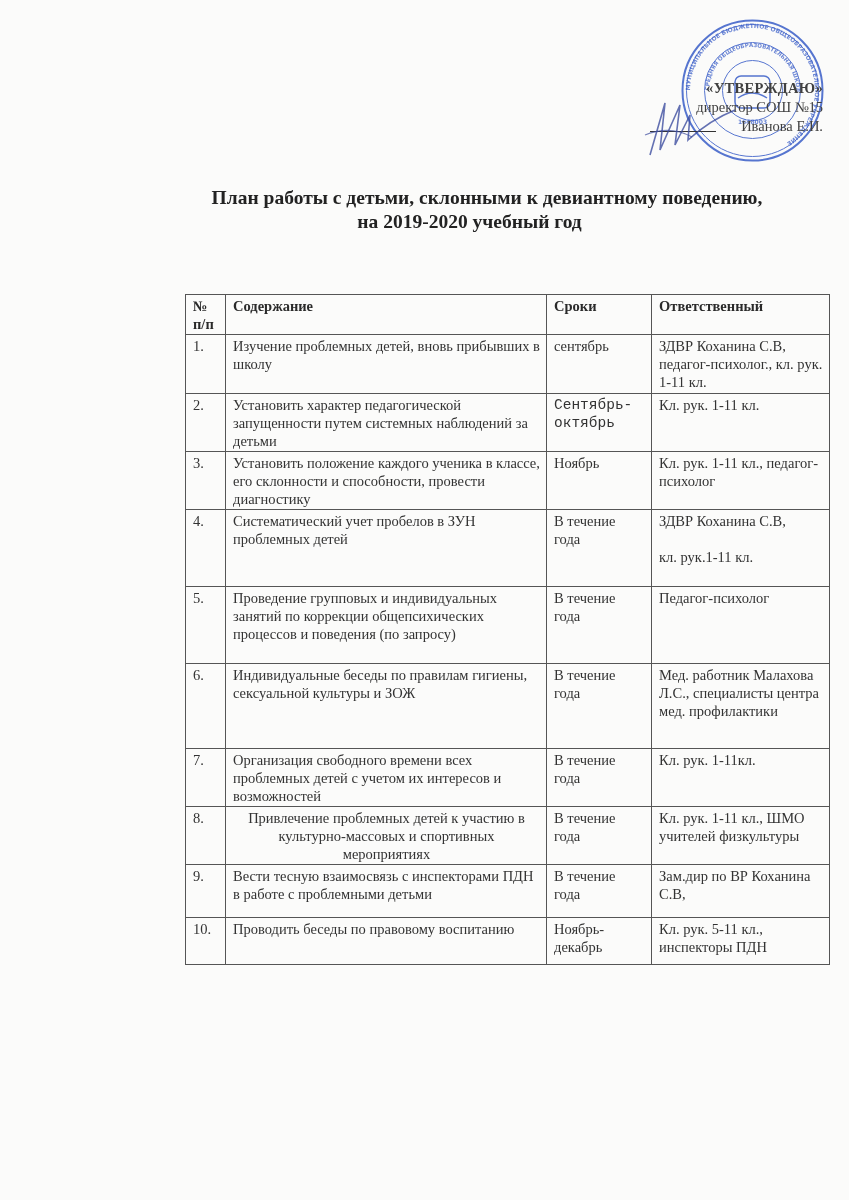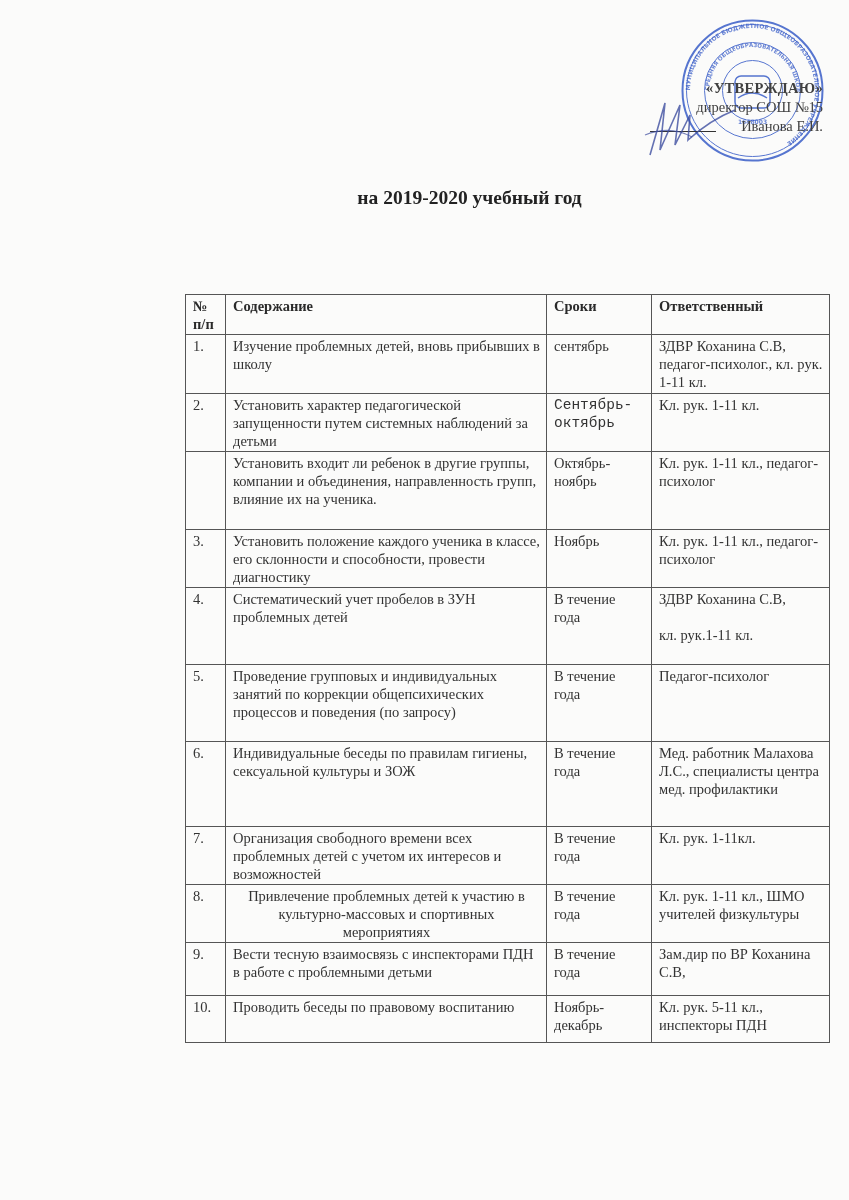--- a/index.html
+++ b/index.html
@@ -64,20 +64,21 @@
 </svg>
 <div class="sign-line"></div>
 
 <div class="approval">
   <div class="head">«УТВЕРЖДАЮ»</div>
   <div>директор СОШ №15</div>
   <div>Иванова Е.И.</div>
 </div>
 
 <div class="title">
+  <span class="l1">План работы с детьми, склонными к девиантному поведению,</span>
   <span class="l2">на 2019-2020 учебный год</span>
 </div>
 
 <table class="plan">
   <colgroup>
       <col class="c1">
       <col class="c2">
       <col class="c3">
       <col class="c4">
     </colgroup>
@@ -94,26 +95,20 @@
         <td style="white-space: pre-line;">1.</td>
         <td style="white-space: pre-line;">Изучение проблемных детей, вновь прибывших в школу</td>
         <td style="white-space: pre-line;">сентябрь</td>
         <td style="white-space: pre-line;">ЗДВР Коханина С.В, педагог-психолог., кл. рук. 1-11 кл.</td>
       </tr>
       <tr style="height: 52px;">
         <td style="white-space: pre-line;">2.</td>
         <td style="white-space: pre-line;">Установить характер педагогической запущенности путем системных наблюдений за детьми</td>
         <td style="white-space: pre-line; font-family: Liberation Mono, monospace;">Сентябрь-октябрь</td>
         <td style="white-space: pre-line;">Кл. рук. 1-11 кл.</td>
-      </tr>
-      <tr style="height: 78px;">
-        <td style="white-space: pre-line;"></td>
-        <td style="white-space: pre-line;">Установить входит ли ребенок в другие группы, компании и объединения, направленность групп, влияние их на ученика.</td>
-        <td style="white-space: pre-line;">Октябрь-ноябрь</td>
-        <td style="white-space: pre-line;">Кл. рук. 1-11 кл., педагог-психолог</td>
       </tr>
       <tr style="height: 51px;">
         <td style="white-space: pre-line;">3.</td>
         <td style="white-space: pre-line;">Установить положение каждого ученика в классе, его склонности и способности, провести диагностику</td>
         <td style="white-space: pre-line;">Ноябрь</td>
         <td style="white-space: pre-line;">Кл. рук. 1-11 кл., педагог-психолог</td>
       </tr>
       <tr style="height: 77px;">
         <td style="white-space: pre-line;">4.</td>
         <td style="white-space: pre-line;">Систематический учет пробелов в ЗУН проблемных детей</td>

